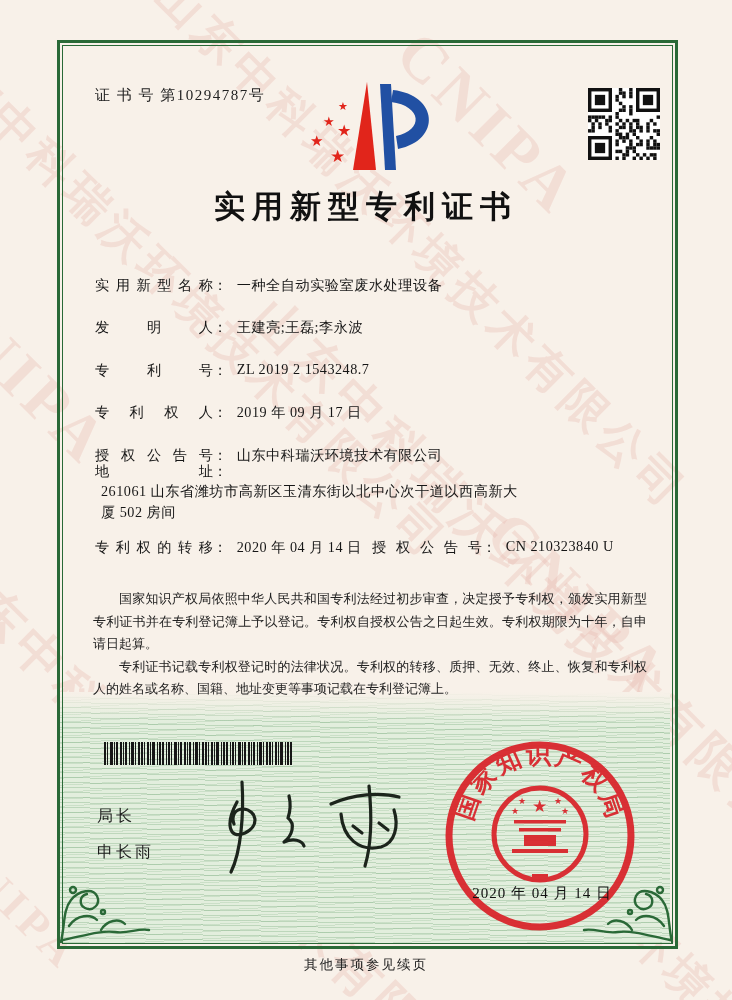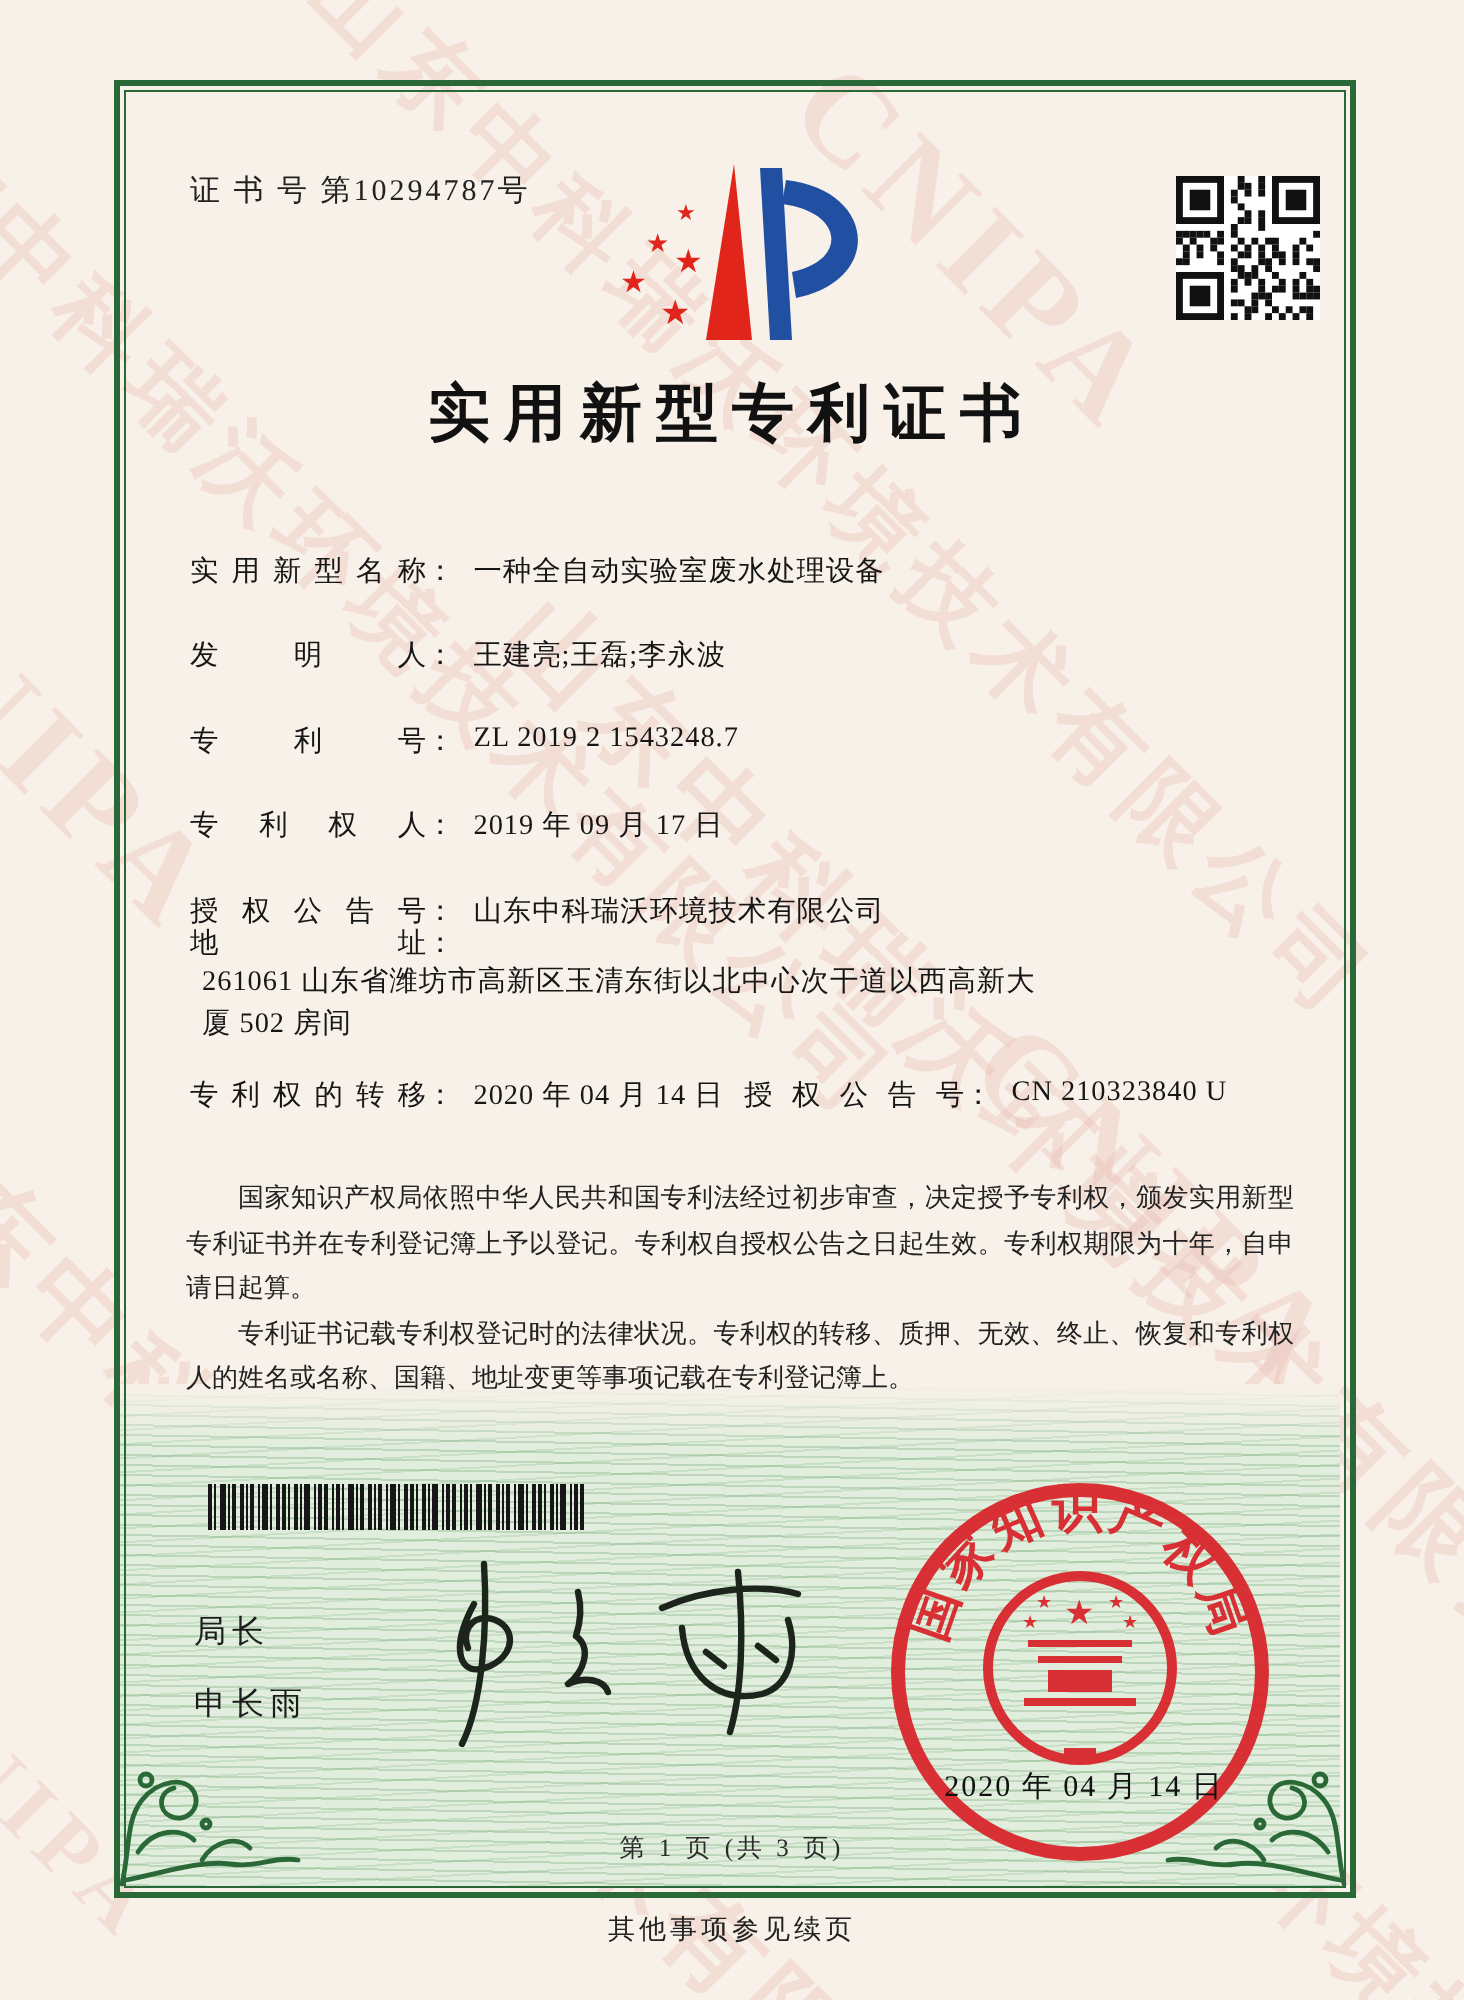--- a/index.html
+++ b/index.html
@@ -401,17 +401,16 @@
         </g>
         <rect x="74" y="84" width="52" height="3.5"></rect>
         <rect x="79" y="92" width="42" height="3.5"></rect>
         <rect x="84" y="99" width="32" height="11"></rect>
         <rect x="72" y="113" width="56" height="4"></rect>
         <rect x="92" y="138" width="16" height="6"></rect>
       </g>
     </svg>
     <div class="seal-date">2020 年 04 月 14 日</div>
 
-    <div class="page-footer">第 1 页 (共 3 页)</div>
     <div class="continuation">其他事项参见续页</div>
 
   </div>
 </div>
 
 </body></html>

